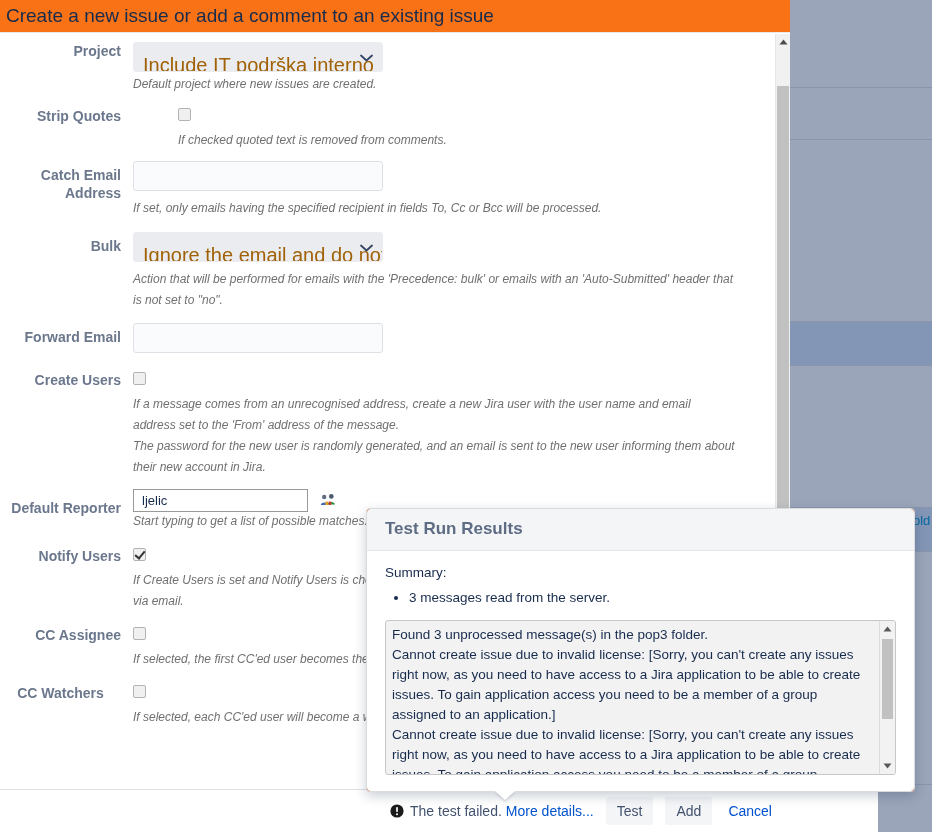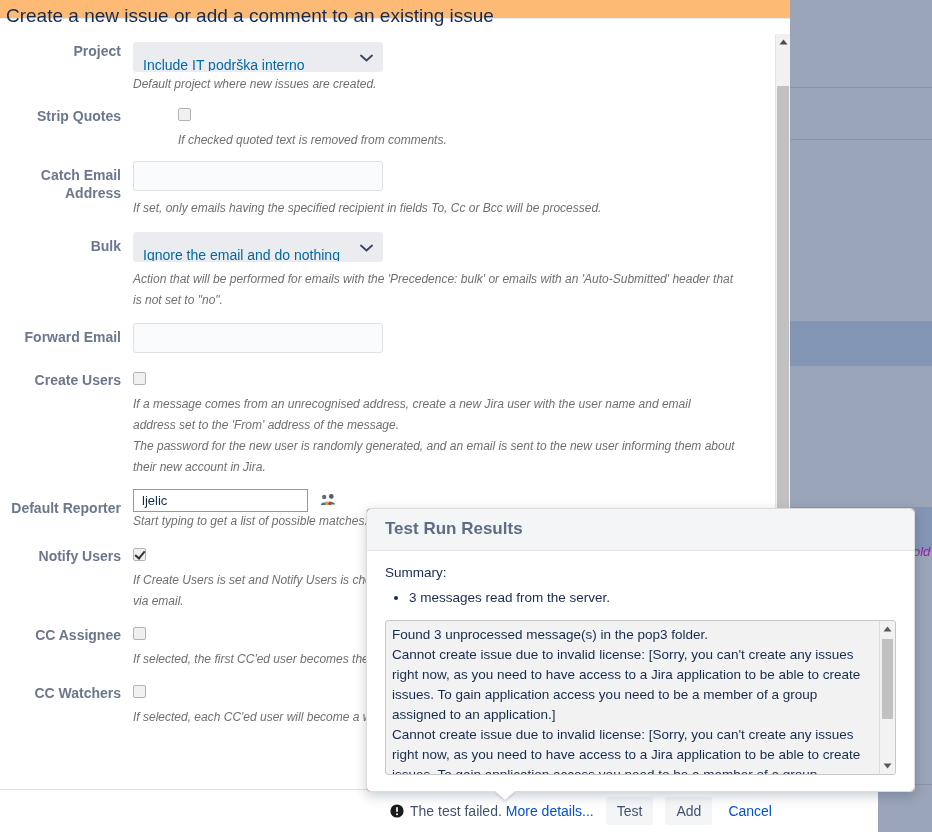--- a/index.html
+++ b/index.html
@@ -46,42 +46,41 @@
     background: #ffffff;
   }
   .bg-bottom-strip {
     position: absolute;
     left: 878px; top: 785px;
     width: 54px; height: 47px;
     background: #9aa5b9;
   }
   .bg-snippet {
     position: absolute;
-    left: 913px; top: 544px;
+    left: 913px; top: 513px;
     font-size: 13px;
-    color: #a21caf;
+    color: #0369a1;
     white-space: nowrap;
-    font-style: italic;
   }
 
   
   #dialog {
     position: absolute;
     left: 0; top: 0;
     width: 790px;
     height: 832px;
     background: #ffffff;
     overflow: hidden;
   }
   #dialog-header {
     position: absolute;
     left: 0; top: 0;
     width: 790px;
-    height: 19px;
-    background: #fdba74;
+    height: 33px;
+    background: #f97316;
     border-bottom: 1px solid #e8eaed;
     box-sizing: border-box;
   }
   #dialog-title {
     position: absolute;
     left: 6px; top: 5px;
     font-size: 19px;
     font-weight: 400;
     color: #172b4d;
     white-space: nowrap;
@@ -122,22 +121,22 @@
   .field-control { flex: 1; }
 
   .jira-select {
     width: 250px;
     height: 30px;
     background: #ebecf0;
     border: 1px solid #ebecf0;
     border-radius: 3px;
     box-sizing: border-box;
     font-family: "Liberation Sans", sans-serif;
-    font-size: 14px;
-    color: #0369a1;
+    font-size: 20px;
+    color: #a16207;
     padding: 8px 28px 0 9px;
     line-height: 28px;
     position: relative;
     white-space: nowrap;
     overflow: hidden;
   }
   .chev {
     position: absolute;
     right: 9px; top: 0;
     width: 13px; height: 30px;
@@ -498,21 +497,21 @@
 
       <div class="field-row" style="margin-top:12px;">
         <div class="field-label" style="padding-top:2px;">CC Assignee</div>
         <div class="field-control">
           <span class="cbox"></span>
           <div class="hint" style="margin-top:9px;max-width:452px;overflow:hidden;white-space:nowrap;">If selected, the first CC'ed user becomes the a</div>
         </div>
       </div>
 
       <div class="field-row" style="margin-top:12px;">
-        <div class="field-label" style="padding-top:2px;">CC Watchers</div>
+        <div class="field-label" style="padding-top:2px;text-align:center;">CC Watchers</div>
         <div class="field-control">
           <span class="cbox"></span>
           <div class="hint" style="margin-top:9px;max-width:452px;overflow:hidden;white-space:nowrap;">If selected, each CC'ed user will become a wat</div>
         </div>
       </div>
 
     </div>
   </div>
 
   <div id="form-scrollbar">

